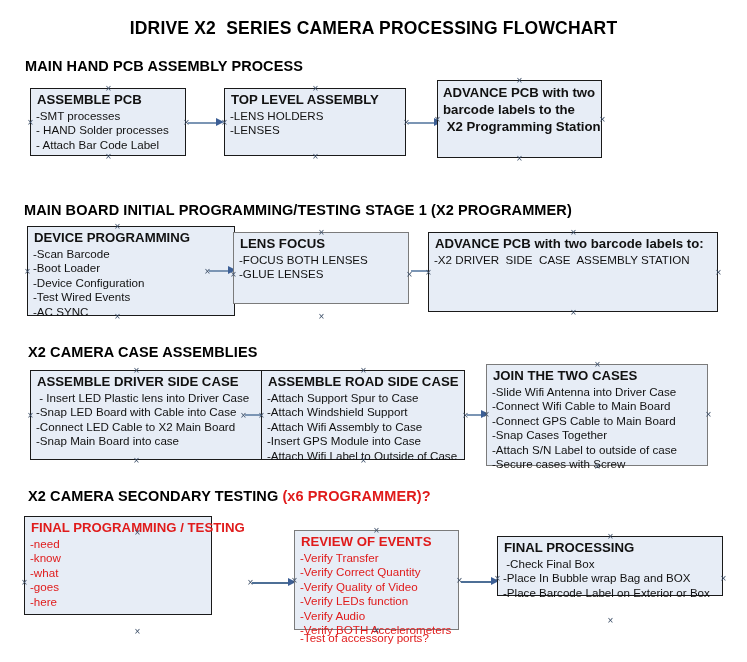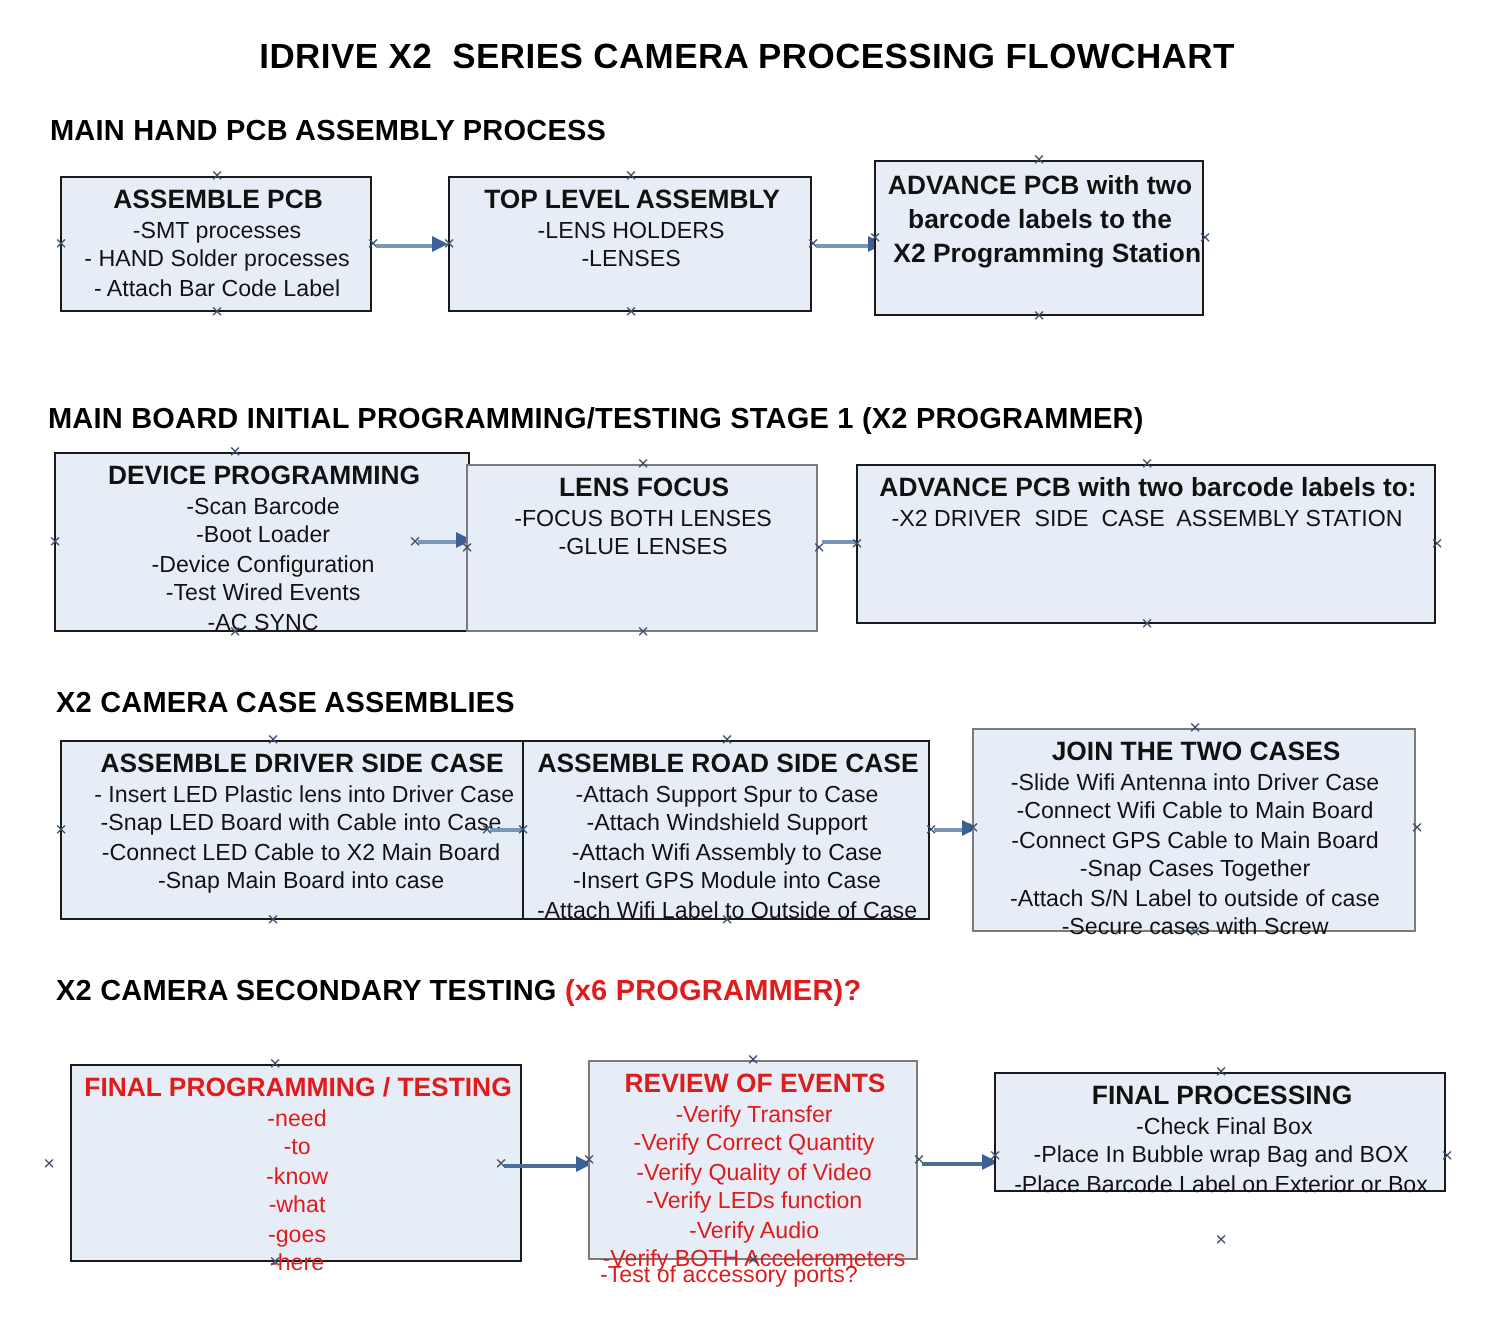--- a/index.html
+++ b/index.html
@@ -47,21 +47,20 @@
   }
 
   
   .pbox {
     position: absolute;
     background: #e7edf6;
     border: 1px solid #1a1a1a;
     box-sizing: border-box;
     padding: 3px 4px 3px 5px;
     overflow: visible;
-    text-align: center;
   }
   .pbox.greyframe {
     border: 1px solid #7b7b7b;
     box-shadow: none;
   }
   .pbox .btitle {
     font-size: 13.2px;
     font-weight: bold;
     color: #111111;
     line-height: 15.5px;
@@ -203,21 +202,21 @@
   <div class="handle" style="left:113px; top:222px;"></div>
   <div class="handle" style="left:113px; top:312px;"></div>
   <div class="handle" style="left:23px; top:267px;"></div>
   <div class="handle" style="left:203px; top:267px;"></div>
 
   <div class="connector" style="left:209px; top:266px; width:27px;">
     <div class="shaft"></div>
     <div class="head"></div>
   </div>
 
-  <div class="pbox greyframe" style="left:233px; top:232px; width:176px; height:84px;">
+  <div class="pbox greyframe" style="left:233px; top:232px; width:176px; height:72px;">
     <div class="btitle">LENS FOCUS</div>
     <div class="bline">-FOCUS BOTH LENSES</div>
     <div class="bline">-GLUE LENSES</div>
   </div>
   <div class="handle" style="left:317px; top:228px;"></div>
   <div class="handle" style="left:317px; top:312px;"></div>
   <div class="handle" style="left:229px; top:270px;"></div>
   <div class="handle" style="left:405px; top:270px;"></div>
 
   <div class="connector" style="left:411px; top:266px; width:29px;">
@@ -280,24 +279,23 @@
     <div class="bline">-Attach S/N Label to outside of case</div>
     <div class="bline">-Secure cases with Screw</div>
   </div>
   <div class="handle" style="left:593px; top:360px;"></div>
   <div class="handle" style="left:593px; top:462px;"></div>
   <div class="handle" style="left:482px; top:410px;"></div>
   <div class="handle" style="left:704px; top:410px;"></div>
 
   <div class="section-heading" style="left:28px; top:488px;"><span>X2 CAMERA SECONDARY TESTING </span><span class="accent">(x6 PROGRAMMER)?</span></div>
 
-  <div class="pbox red" style="left:24px; top:532px; width:226px; height:99px;margin-left:11px;">
+  <div class="pbox red" style="left:24px; top:516px; width:188px; height:99px;">
     <div class="btitle">FINAL PROGRAMMING / TESTING</div>
     <div class="bline">-need</div>
-    <div class="bline">-to</div>
     <div class="bline">-know</div>
     <div class="bline">-what</div>
     <div class="bline">-goes</div>
     <div class="bline">-here</div>
   </div>
   <div class="handle" style="left:133px; top:528px;"></div>
   <div class="handle" style="left:133px; top:627px;"></div>
   <div class="handle" style="left:20px; top:578px;"></div>
   <div class="handle" style="left:246px; top:578px;"></div>
 

